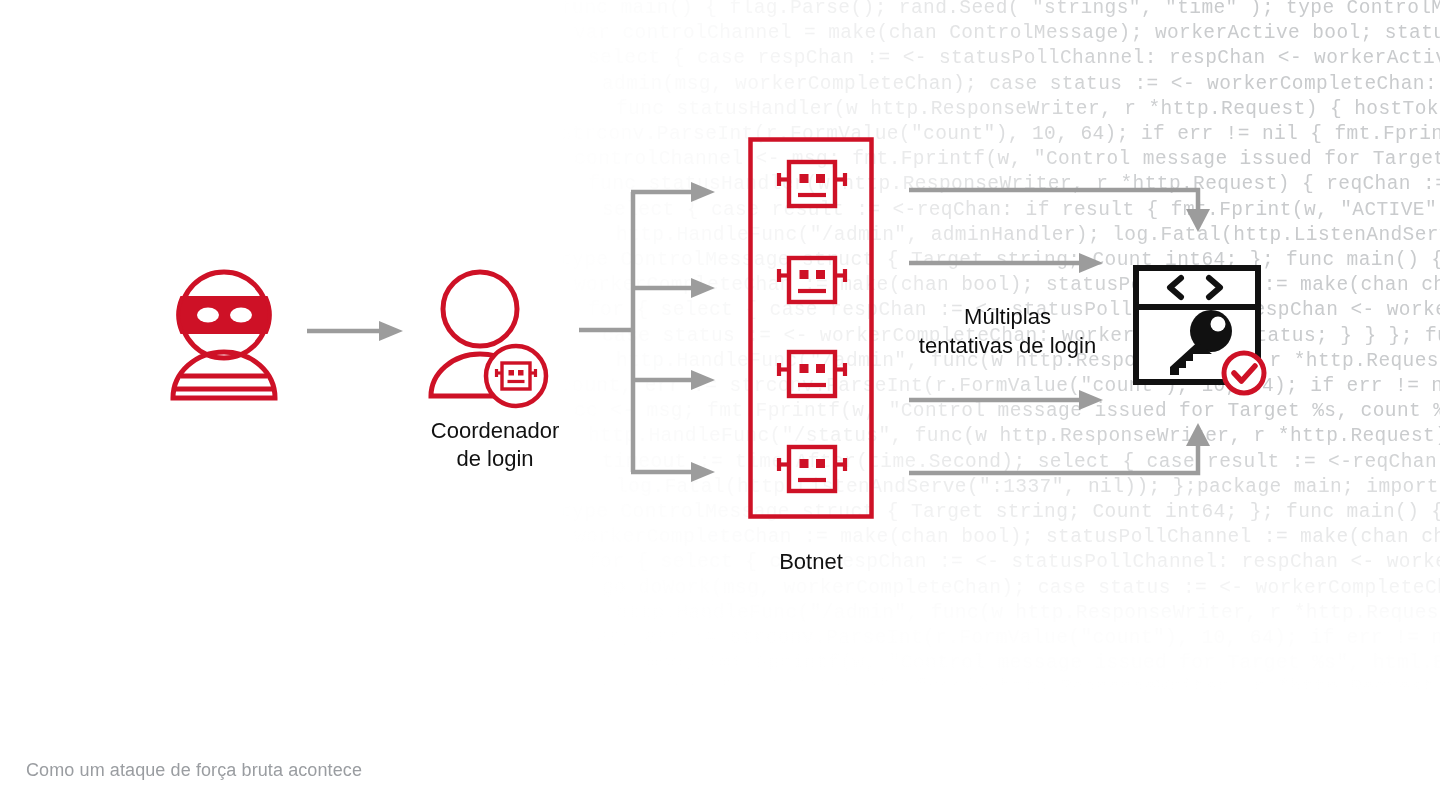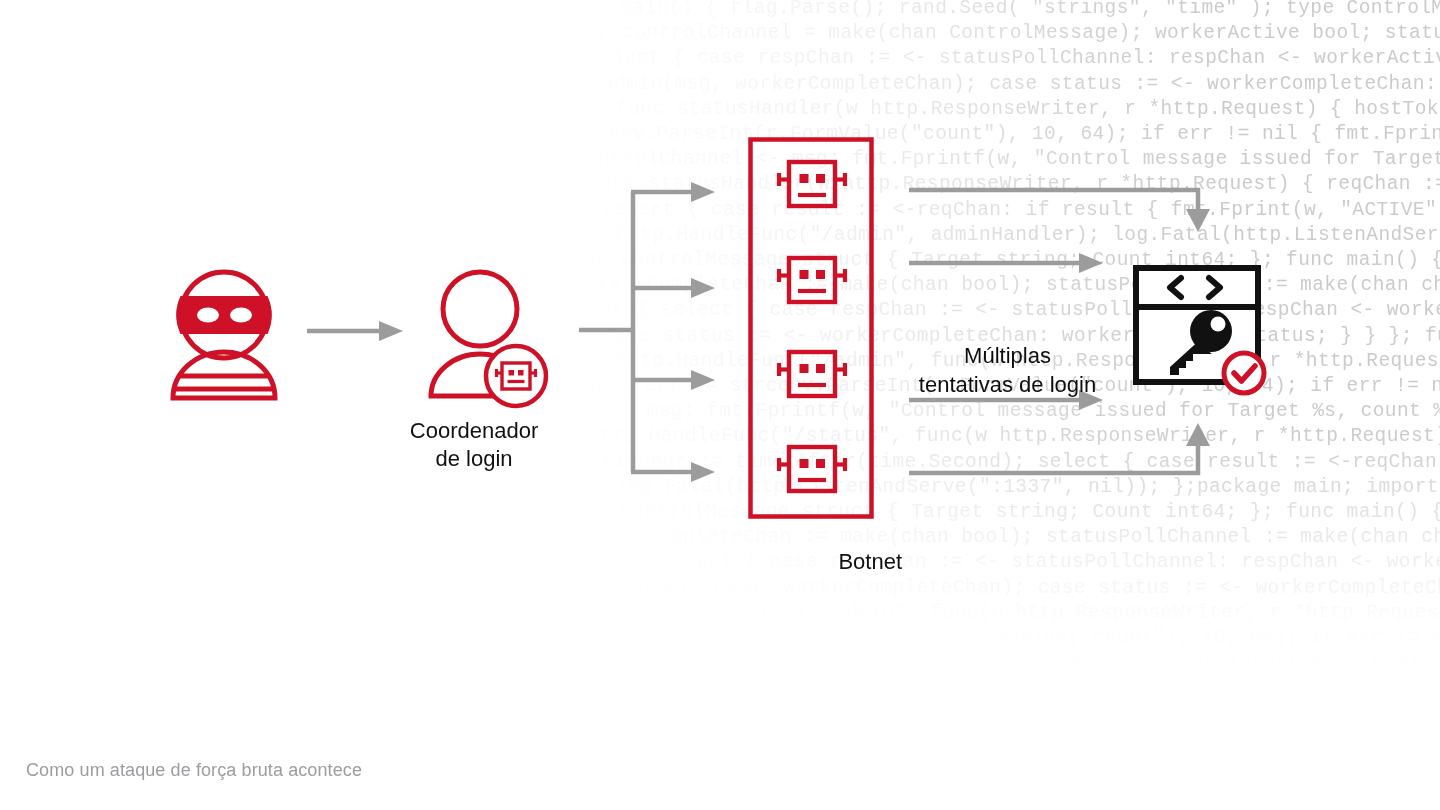--- a/index.html
+++ b/index.html
@@ -141,21 +141,21 @@
         <rect x="74" y="95" width="28" height="26" fill="none" stroke="#CE1126" stroke-width="3.4"></rect>
         <rect x="80.5" y="102" width="5.5" height="5.5" fill="#CE1126"></rect>
         <rect x="90" y="102" width="5.5" height="5.5" fill="#CE1126"></rect>
         <line x1="79.5" y1="113.5" x2="96.5" y2="113.5" stroke="#CE1126" stroke-width="3.2"></line>
         <line x1="68" y1="105" x2="74" y2="105" stroke="#CE1126" stroke-width="3.2"></line>
         <line x1="102" y1="105" x2="108" y2="105" stroke="#CE1126" stroke-width="3.2"></line>
         <line x1="68.5" y1="101" x2="68.5" y2="109" stroke="#CE1126" stroke-width="3.2"></line>
         <line x1="107.5" y1="101" x2="107.5" y2="109" stroke="#CE1126" stroke-width="3.2"></line>
       </svg>
     </div>
-    <div class="node-label" style="left:383px; top:417px; width:182px;">
+    <div class="node-label" style="left:404px; top:417px; width:182px;">
       <span>Coordenador</span><br>
       <span>de login</span>
     </div>
 
     <svg class="node" style="left:575px; top:175px;" width="150" height="320">
 
       <line x1="4" y1="155" x2="60" y2="155" stroke="#9C9C9C" stroke-width="4.5"></line>
 
       <line x1="58" y1="17" x2="58" y2="297" stroke="#9C9C9C" stroke-width="4.5"></line>
 
@@ -214,21 +214,21 @@
           <rect x="51.5" y="37" width="9" height="9" fill="#CE1126"></rect>
           <rect x="68" y="37" width="9" height="9" fill="#CE1126"></rect>
           <line x1="50" y1="58" x2="78" y2="58" stroke="#CE1126" stroke-width="4.2"></line>
           <line x1="30" y1="42.5" x2="41" y2="42.5" stroke="#CE1126" stroke-width="4.2"></line>
           <line x1="87" y1="42.5" x2="98" y2="42.5" stroke="#CE1126" stroke-width="4.2"></line>
           <line x1="31" y1="36" x2="31" y2="49" stroke="#CE1126" stroke-width="4.2"></line>
           <line x1="97" y1="36" x2="97" y2="49" stroke="#CE1126" stroke-width="4.2"></line>
         </g>
       </svg>
     </div>
-    <div class="node-label" style="left:720px; top:548px; width:182px;text-align:right;">Botnet</div>
+    <div class="node-label" style="left:720px; top:548px; width:182px;">Botnet</div>
 
     <svg class="node" style="left:905px; top:175px;" width="310" height="60">
       <path d="M 4 15 L 293 15 L 293 38" fill="none" stroke="#9C9C9C" stroke-width="4.5"></path>
       <polygon points="281,34 305,34 293,57" fill="#9C9C9C"></polygon>
     </svg>
 
     <svg class="node" style="left:905px; top:248px;" width="205" height="30">
       <path d="M 4 15 L 178 15" fill="none" stroke="#9C9C9C" stroke-width="4.5"></path>
       <polygon points="174,5 198,15 174,25" fill="#9C9C9C"></polygon>
     </svg>
@@ -236,21 +236,21 @@
     <svg class="node" style="left:905px; top:385px;" width="205" height="30">
       <path d="M 4 15 L 178 15" fill="none" stroke="#9C9C9C" stroke-width="4.5"></path>
       <polygon points="174,5 198,15 174,25" fill="#9C9C9C"></polygon>
     </svg>
 
     <svg class="node" style="left:905px; top:410px;" width="310" height="75">
       <path d="M 4 63 L 293 63 L 293 32" fill="none" stroke="#9C9C9C" stroke-width="4.5"></path>
       <polygon points="281,36 305,36 293,13" fill="#9C9C9C"></polygon>
     </svg>
 
-    <div class="flow-label" style="left:880px; top:302px; width:255px;margin-top:39px;">
+    <div class="flow-label" style="left:880px; top:302px; width:255px;">
       <span>Múltiplas</span><br>
       <span>tentativas de login</span>
     </div>
 
 
     <div class="node" style="left:1133px; top:265px; width:140px; height:128px;">
       <svg width="140" height="128" viewBox="0 0 140 128">
 
         <rect x="3" y="3" width="122" height="114" fill="#ffffff" stroke="#111111" stroke-width="6"></rect>
 

